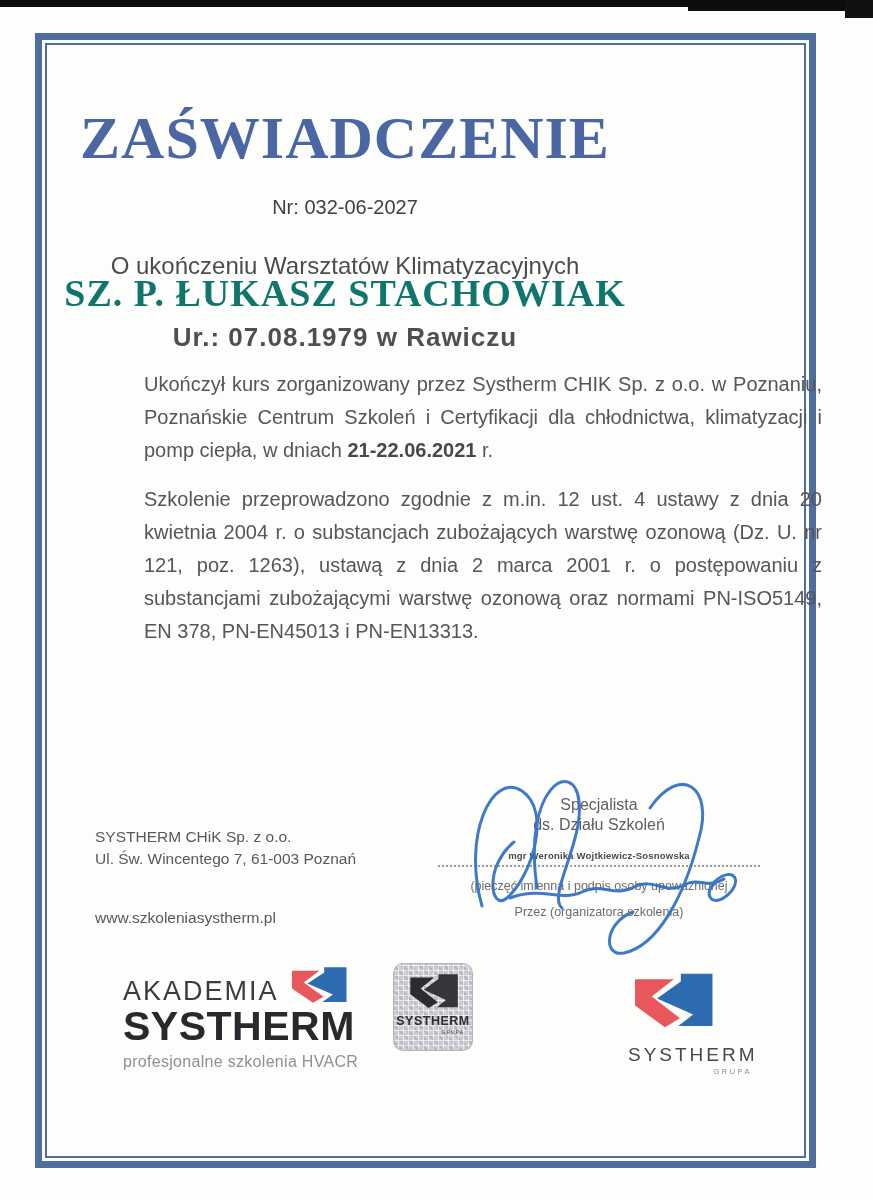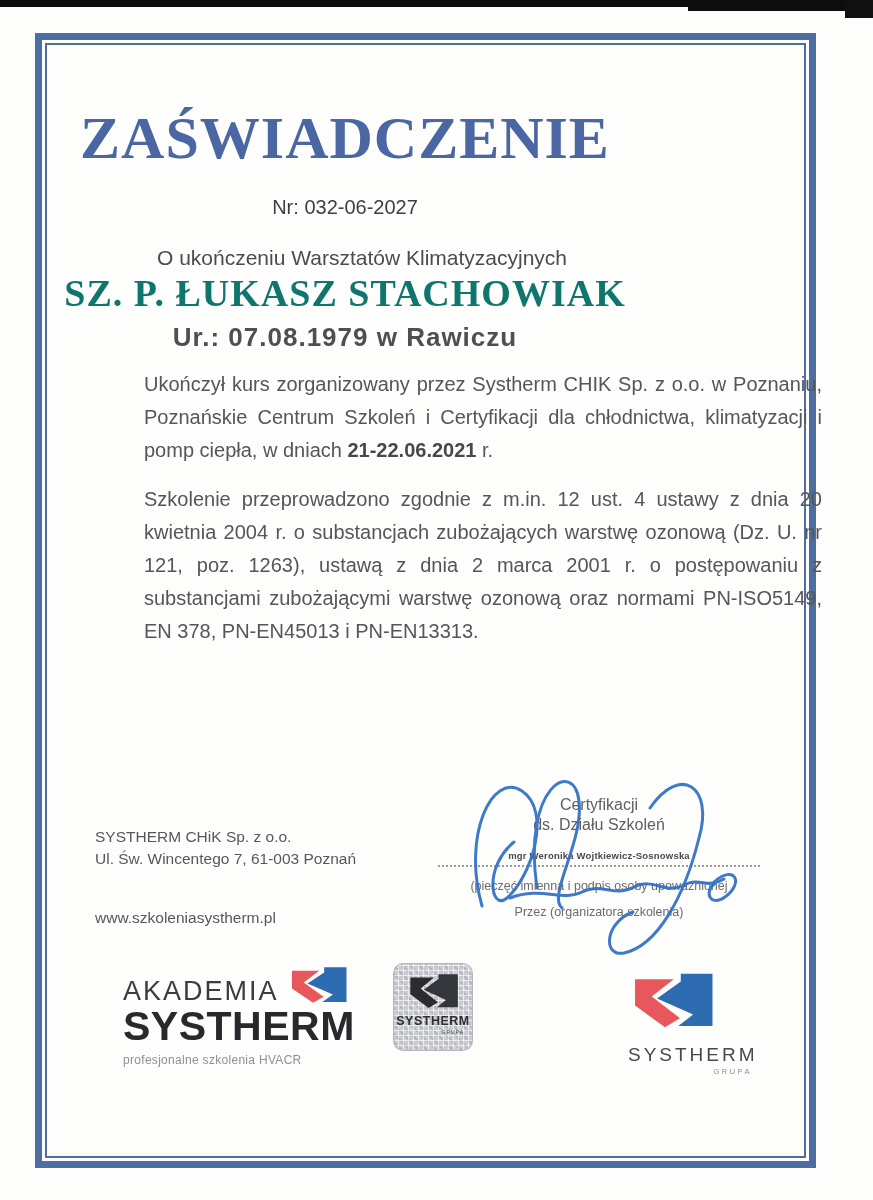--- a/index.html
+++ b/index.html
@@ -25,21 +25,21 @@
 
   .centered{position:absolute;left:35px;width:620px;text-align:center;}
 
   .title{
     top:104px;
     font-family:"Liberation Serif", serif;
     font-weight:bold;font-size:60px;letter-spacing:1px;
     color:#4a67a3;
   }
   .cert-number{top:196px;font-size:20px;color:#3f3f43;}
-  .subtitle{top:246px;font-size:21px;color:#4c4c50;padding-left:17px;}
+  .subtitle{top:252px;font-size:24px;color:#4c4c50;}
   .recipient{
     top:271px;
     font-family:"Liberation Serif", serif;
     font-weight:bold;font-size:38px;letter-spacing:1px;color:#0f766e;
   }
   .birth-line{top:322px;font-size:26px;font-weight:bold;letter-spacing:1px;color:#4f4f52;}
 
   .body-text{
     position:absolute;left:100px;top:368px;width:678px;
     font-size:20px;line-height:33px;color:#55555a;
@@ -66,21 +66,21 @@
   .sig-caption2{margin-top:12px;font-size:12.5px;color:#6b6b6f;}
 
   .signature-svg{position:absolute;left:452px;top:746px;z-index:5;pointer-events:none;}
 
   
   .logo-akademia{position:absolute;left:123px;top:968px;width:250px;}
   .akademia-row{display:flex;align-items:flex-end;}
   .akademia-word{font-size:27px;letter-spacing:2px;color:#3c3c40;line-height:30px;}
   .akademia-mark{margin-left:8px;margin-top:-2px;}
   .systherm-word{font-size:41px;font-weight:bold;letter-spacing:.5px;color:#29292d;line-height:40px;margin-top:0px;}
-  .akademia-tagline{font-size:12px;color:#909094;margin-top:7px;letter-spacing:.3px;}
+  .akademia-tagline{font-size:16px;color:#909094;margin-top:7px;letter-spacing:.3px;}
 
   .sticker{
     position:absolute;left:393px;top:963px;width:80px;height:88px;
     border-radius:10px;
     background-color:#cbccd1;
     background-image:
       repeating-linear-gradient(0deg, rgba(255,255,255,.6) 0 1px, transparent 1px 5px),
       repeating-linear-gradient(90deg, rgba(255,255,255,.6) 0 1px, transparent 1px 5px),
       repeating-linear-gradient(45deg, rgba(120,120,135,.25) 0 2px, transparent 2px 6px);
     box-shadow:0 0 0 1px #b4b5ba inset;
@@ -116,21 +116,21 @@
   <p>Szkolenie przeprowadzono zgodnie z m.in. 12 ust. 4 ustawy z dnia 20 kwietnia 2004 r. o substancjach zubożających warstwę ozonową (Dz. U. nr 121, poz. 1263), ustawą z dnia 2 marca 2001 r. o postępowaniu z substancjami zubożającymi warstwę ozonową oraz normami PN-ISO5149, EN 378, PN-EN45013 i PN-EN13313.</p>
 </div>
 
 <div class="contact">
   <div>SYSTHERM CHiK Sp. z o.o.</div>
   <div>Ul. Św. Wincentego 7, 61-003 Poznań</div>
   <div class="site">www.szkoleniasystherm.pl</div>
 </div>
 
 <div class="stamp-block">
-  <div class="stamp-role">Certyfikacji</div>
+  <div class="stamp-role">Specjalista</div>
   <div class="stamp-role">ds. Działu Szkoleń</div>
   <div class="stamp-name">mgr Weronika Wojtkiewicz-Sosnowska</div>
   <div class="dotted-line"></div>
   <div class="sig-caption1">(pieczęć imienna i podpis osoby upoważnionej</div>
   <div class="sig-caption2">Przez (organizatora szkolenia)</div>
 </div>
 
 <svg class="signature-svg" width="300" height="215" viewBox="0 0 300 215">
   <g fill="none" stroke="#2f6fc4" stroke-width="3" stroke-linecap="round" opacity="0.92">
     <path d="M30,160 C10,90 40,25 70,45 C100,65 80,130 55,152 C38,166 32,120 62,96"></path>

